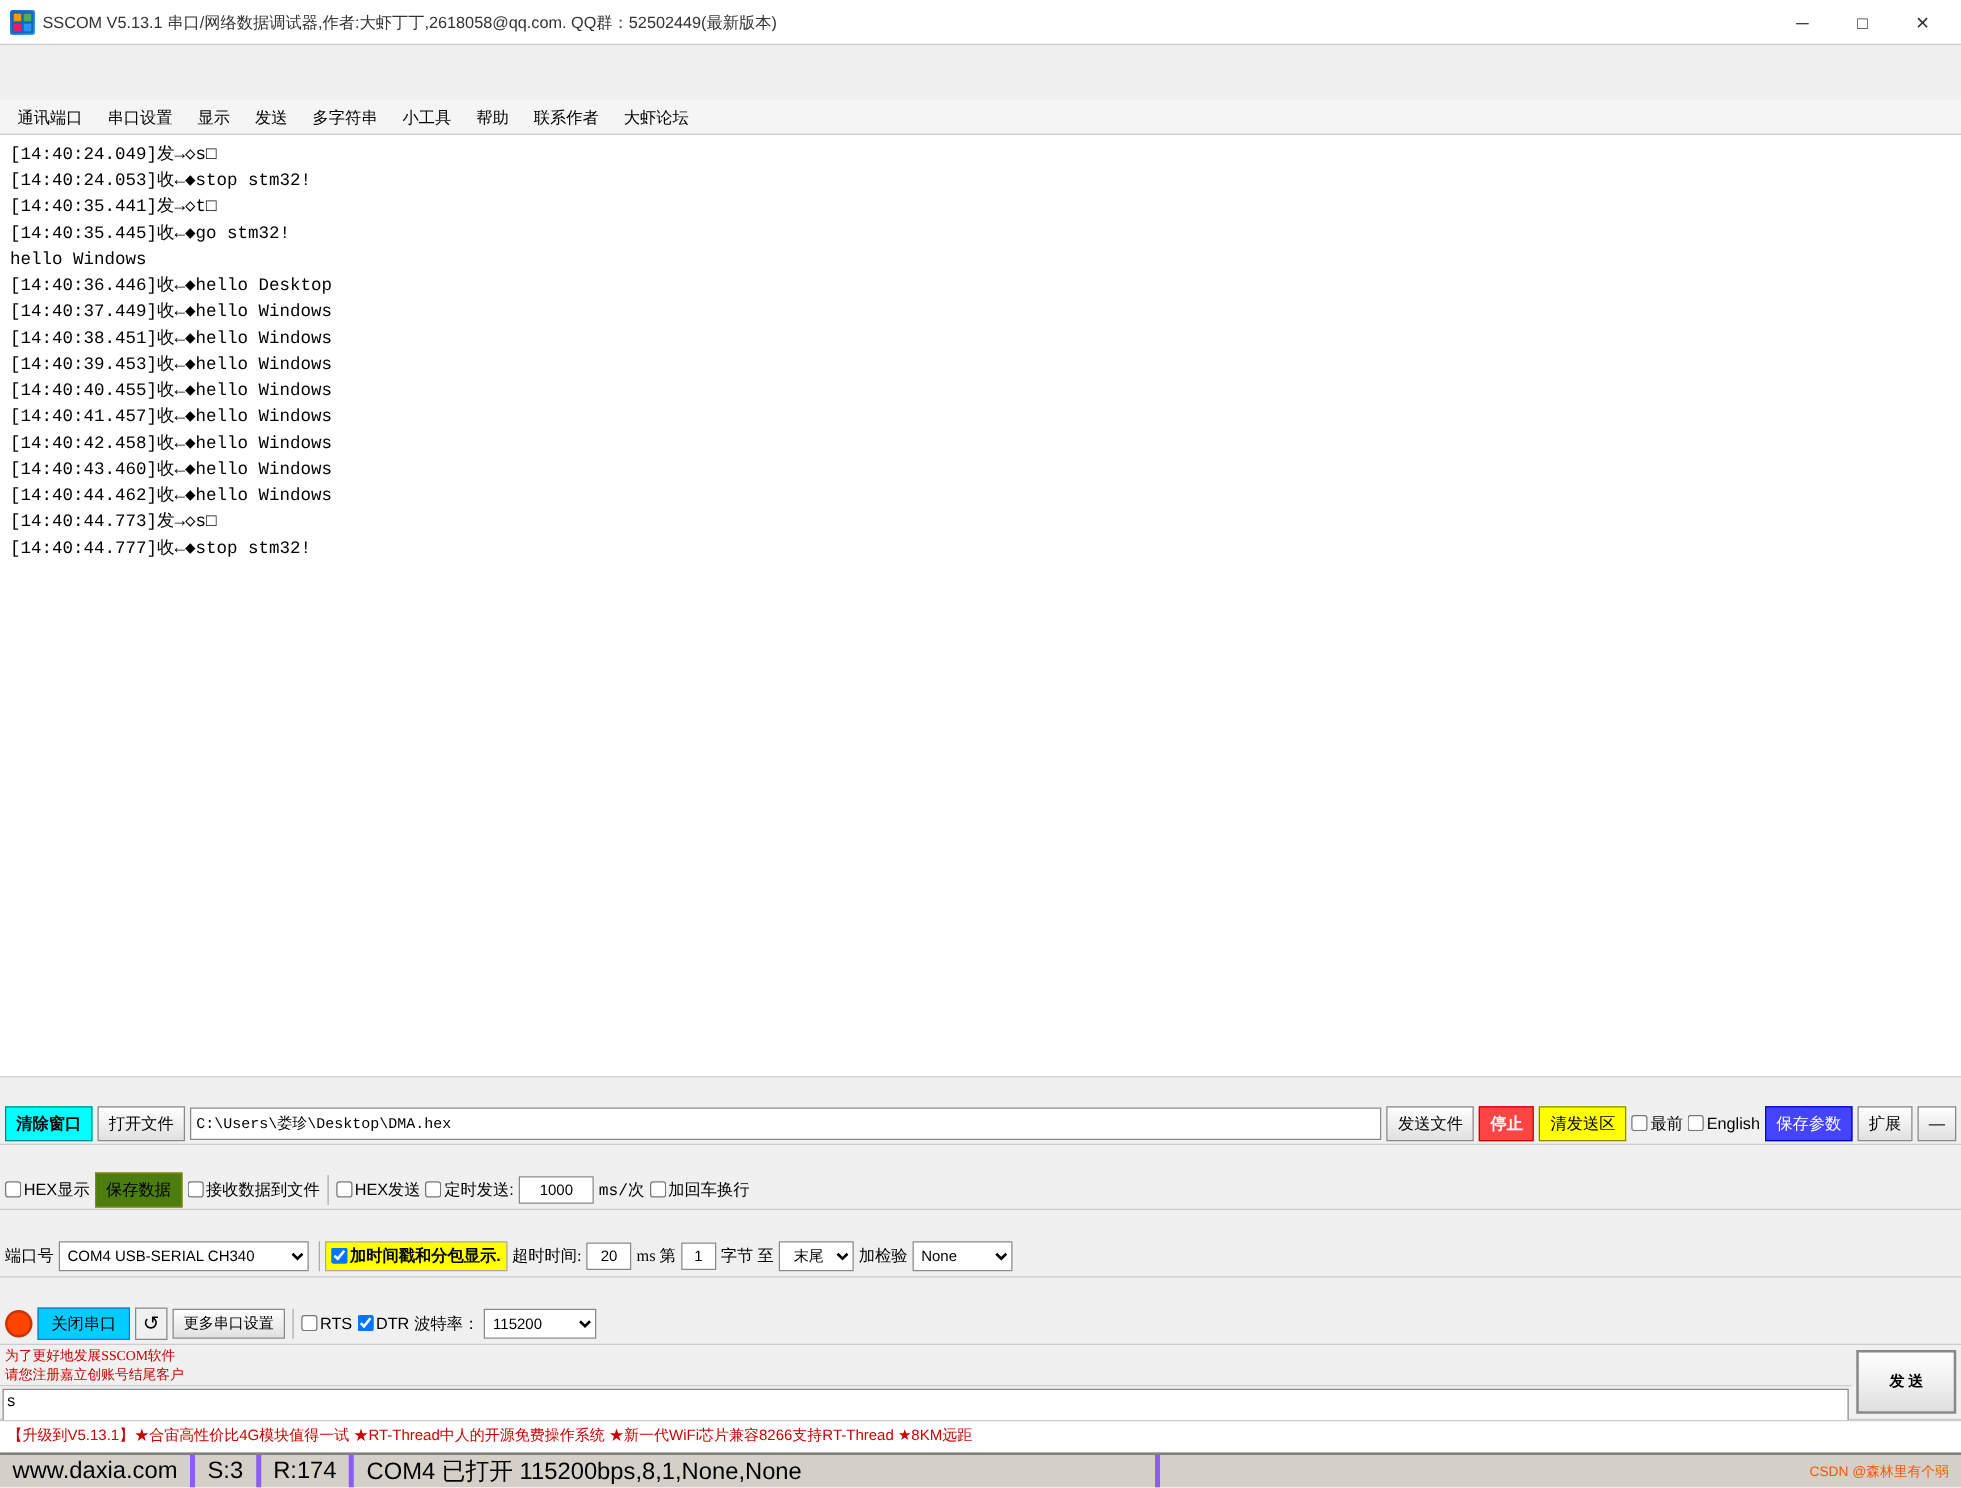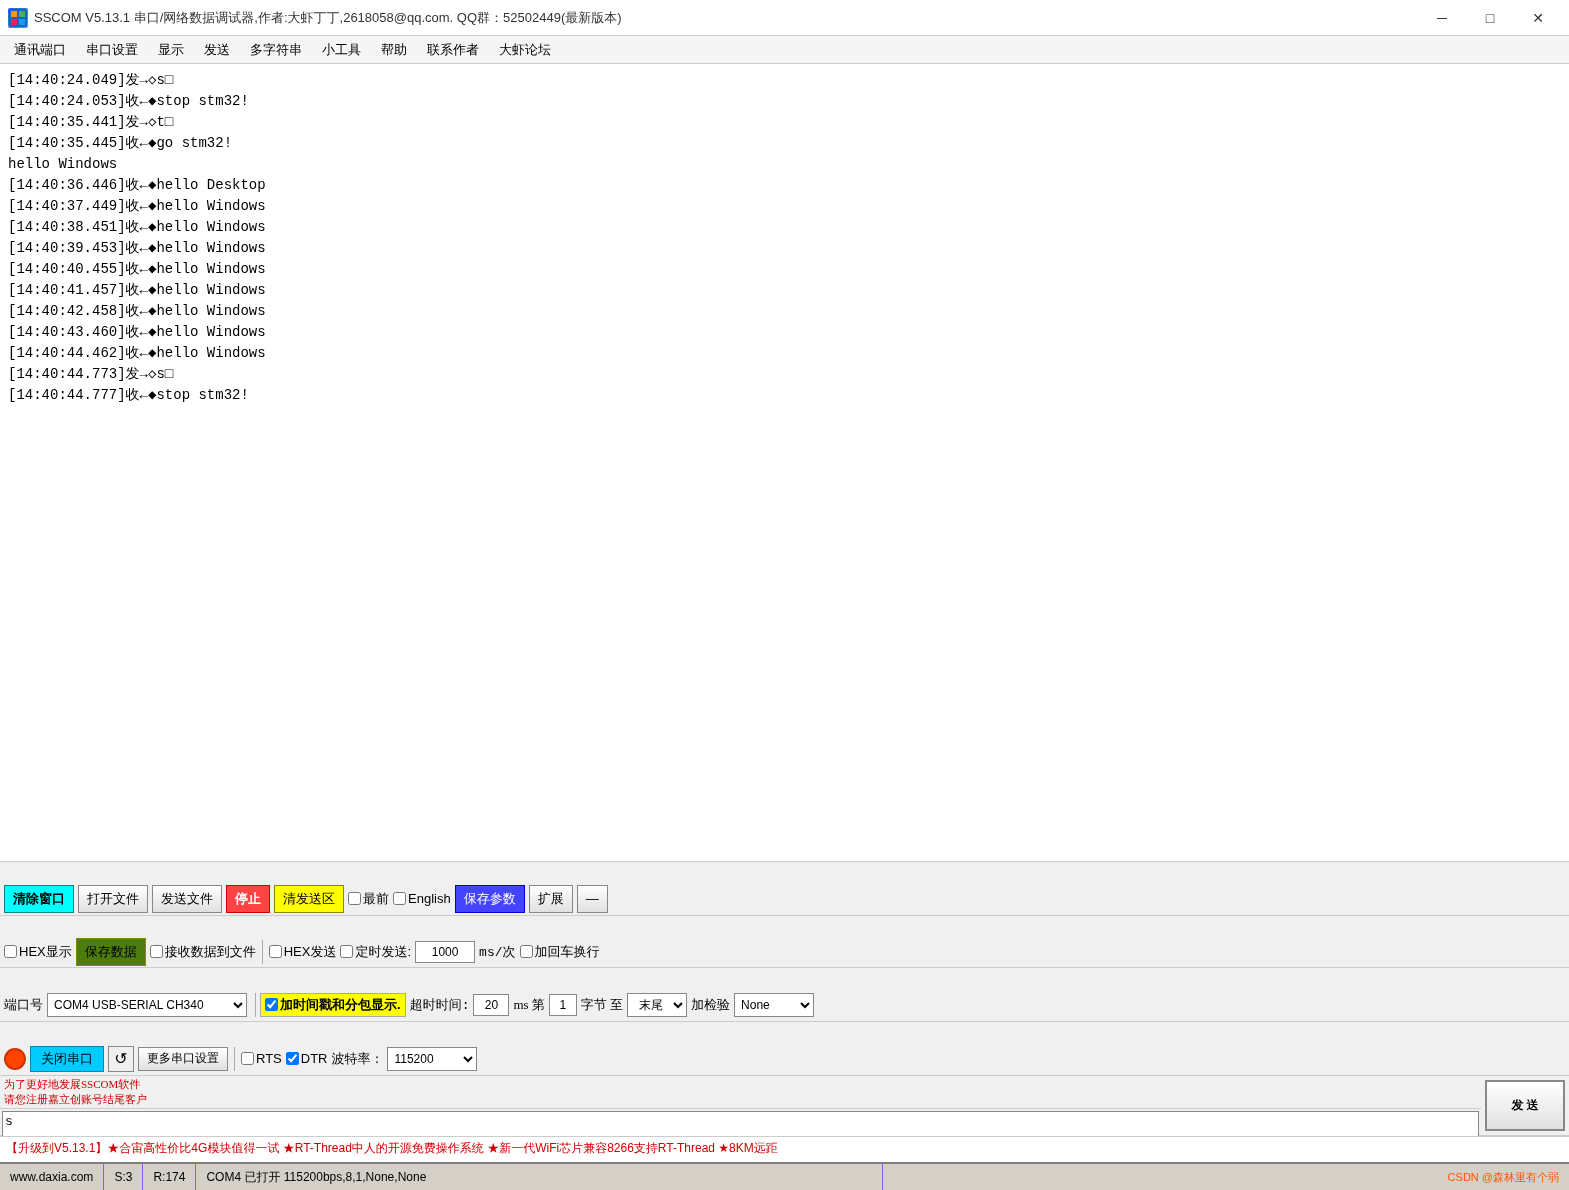--- a/index.html
+++ b/index.html
@@ -61,20 +61,21 @@
     
     #menu-bar {
       display: flex;
       align-items: center;
       background: #f5f5f5;
       border-bottom: 1px solid #ccc;
       padding: 2px 4px;
       height: 28px;
       flex-shrink: 0;
       gap: 0;
+      margin-top: 44px;
     }
     .menu-item {
       padding: 3px 10px;
       cursor: pointer;
       font-family: 'SimSun', sans-serif;
       font-size: 13px;
       color: #000;
       white-space: nowrap;
     }
 
@@ -204,23 +205,23 @@
     #status-bar {
       display: flex;
       align-items: center;
       background: #d4d0c8;
       border-top: 2px solid #808080;
       height: 28px;
       padding: 0;
     }
     .status-segment {
       padding: 2px 10px;
-      border-right: 1px solid #8b5cf6;
-      font-family: 'SimSun', sans-serif;
-      font-size: 12px;
+      border-right: 4px solid #8b5cf6;
+      font-family: 'SimSun', sans-serif;
+      font-size: 19px;
       white-space: nowrap;
       height: 100%;
       display: flex;
       align-items: center;
     }
     .status-segment:last-child { border-right: none; flex: 1; justify-content: flex-end; }
 
     .combo-box {
       height: 24px;
       border: 1px solid #888;
@@ -346,20 +347,21 @@
       <div class="log-line">[14:40:44.773]发→◇s□</div>
       <div class="log-line">[14:40:44.777]收←◆stop stm32!</div>
     </div>
 </div>
 
 <div id="bottom-panel">
 
   <div class="toolbar-section" style="height:34px;">
     <button class="toolbar-btn cyan">清除窗口</button>
     <button class="toolbar-btn">打开文件</button>
+    <input type="text" id="file-path-input" style="width: 380px; height: 26px; border: 1px solid rgb(136, 136, 136); background: white; padding: 2px 4px; font-size: 12px; font-family: &quot;Courier New&quot;;" value="C:\Users\娄珍\Desktop\DMA.hex">
     <button class="toolbar-btn">发送文件</button>
     <button class="toolbar-btn red">停止</button>
     <button class="toolbar-btn yellow">清发送区</button>
     <label class="check-label">
       <input type="checkbox" style="">
       <span>最前</span>
     </label>
     <label class="check-label">
       <input type="checkbox" style="">
       <span>English</span>
@@ -403,21 +405,21 @@
       <select class="combo-box port-select" style="width:200px;">
         <option>COM4  USB-SERIAL CH340</option>
       </select>
     </div>
 
     <label class="check-label" style="background: #ffff00; padding: 2px 4px; border: 1px solid #aaa;">
       <input type="checkbox" checked="" style="">
       <span style="font-weight:bold;">加时间戳和分包显示.</span>
     </label>
 
-    <span style="font-family:Liberation Mono, monospace; font-size:13px;">超时时间:</span>
+    <span style="font-family:Liberation Serif, serif; font-size:13px;">超时时间:</span>
     <input type="text" class="small-input" style="width: 36px;" value="20">
     <span style="font-family:SimSun; font-size:13px;">ms 第</span>
     <input type="text" class="small-input" style="width: 28px;" value="1">
     <span style="font-family:SimSun; font-size:13px;">字节 至</span>
     <select class="combo-box" style="width:60px;text-align:center;">
       <option>末尾</option>
     </select>
     <span style="font-family:SimSun; font-size:13px;">加检验</span>
     <select class="combo-box" style="width:80px;">
       <option>None</option>

